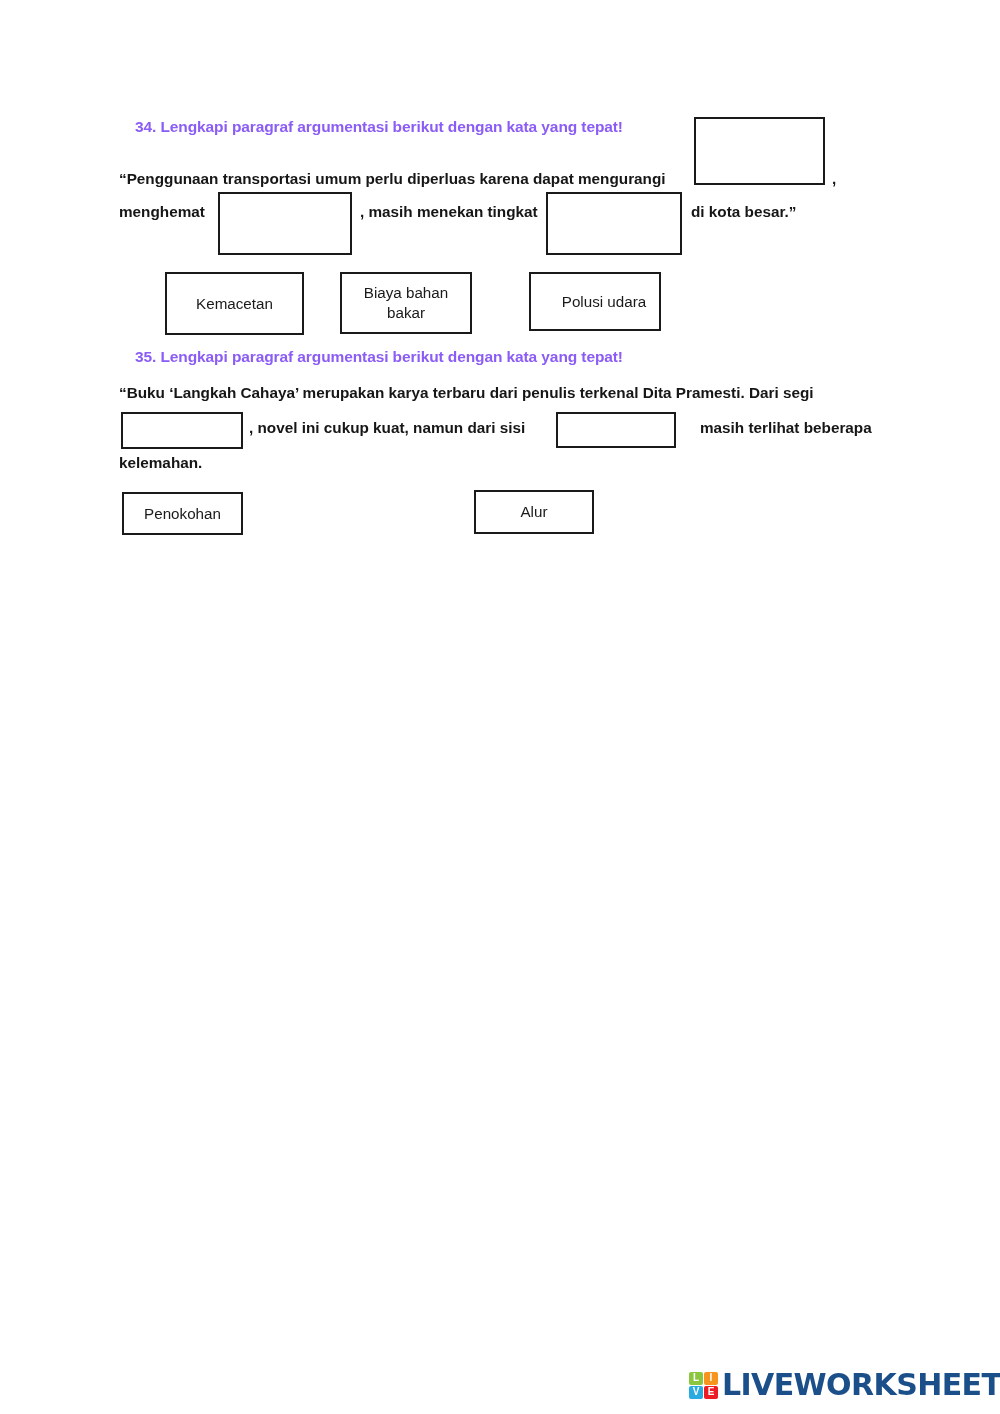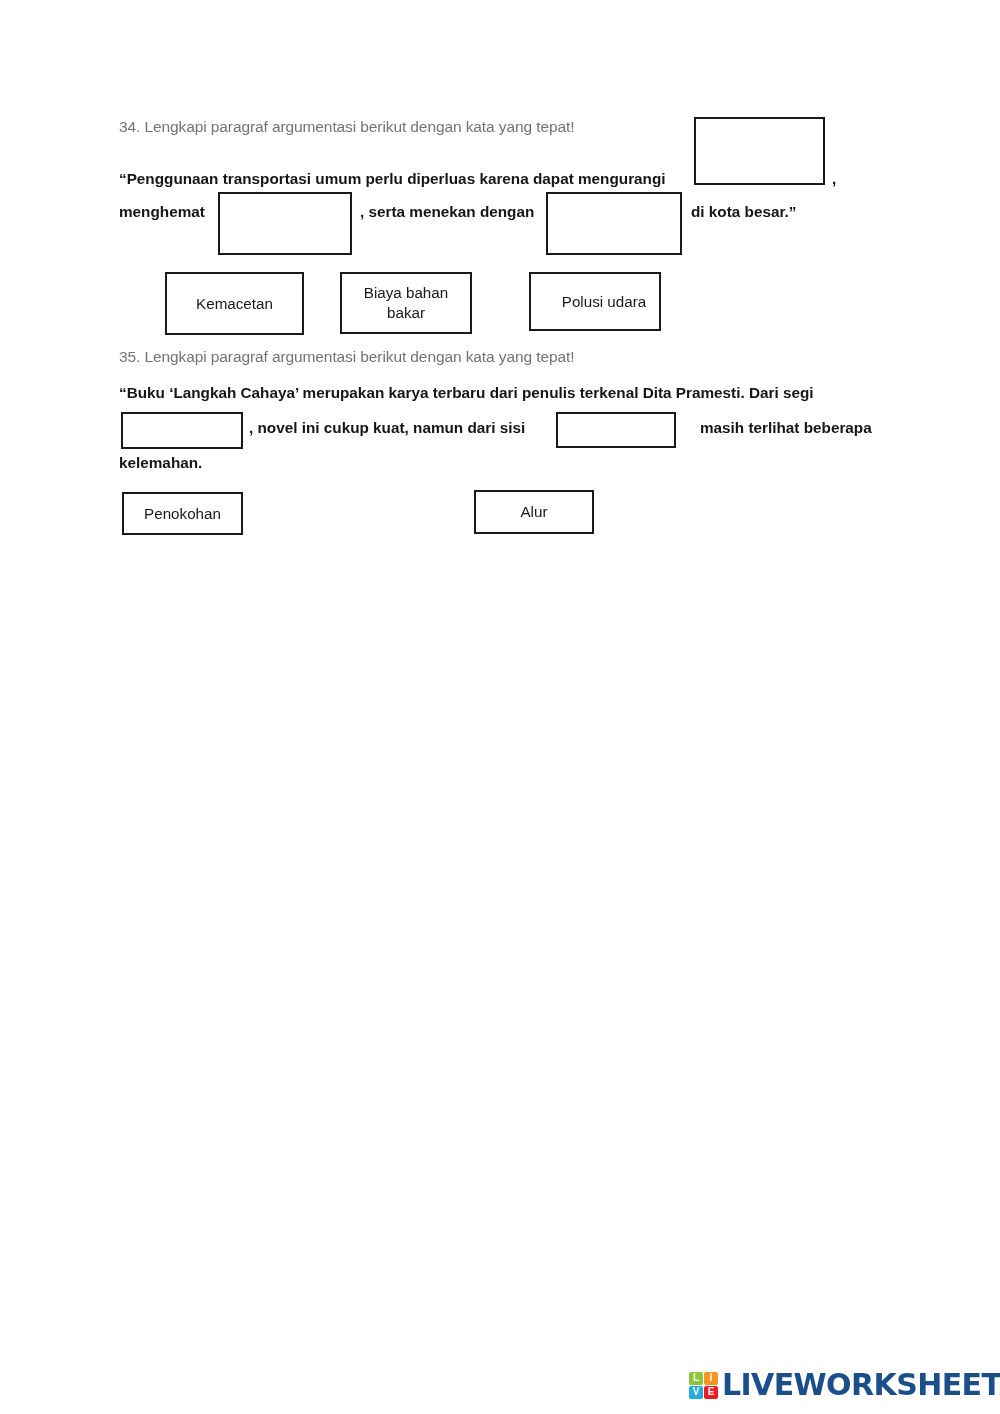--- a/index.html
+++ b/index.html
@@ -19,24 +19,25 @@
     background: #ffffff;
     overflow: hidden;
   }
 
   
   .abs { position: absolute; }
 
   
   .q-heading {
     font-size: 15.5px;
-    font-weight: normal;
+    font-weight: bold;
     letter-spacing: -0.1px;
     white-space: nowrap;
-    color: #737373;
+    color: #8b5cf6;
+    margin-left: 16px;
   }
 
   
   .body-text {
     font-size: 15.3px;
     font-weight: bold;
     color: #161616;
     white-space: nowrap;
   }
 
@@ -110,21 +111,21 @@
   <div class="abs body-text" style="left:119px; top:170px;">“Penggunaan transportasi umum perlu diperluas karena dapat mengurangi</div>
 
   <div class="abs fill-box" style="left:694px; top:117px; width:131px; height:68px;"></div>
 
   <div class="abs body-text" style="left:832px; top:170px;">,</div>
 
   <div class="abs body-text" style="left:119px; top:203px;">menghemat</div>
 
   <div class="abs fill-box" style="left:218px; top:192px; width:134px; height:63px;"></div>
 
-  <div class="abs body-text" style="left:360px; top:203px;">, serta menekan dengan</div>
+  <div class="abs body-text" style="left:360px; top:203px;">, masih menekan tingkat</div>
 
   <div class="abs fill-box" style="left:546px; top:192px; width:136px; height:63px;"></div>
 
   <div class="abs body-text" style="left:691px; top:203px;">di kota besar.”</div>
 
   <div class="abs opt-box" style="left:144px; top:272px; width:139px; height:63px;margin-left:21px;">
     <span>Kemacetan</span>
   </div>
 
   <div class="abs opt-box" style="left:340px; top:272px; width:132px; height:62px;">

